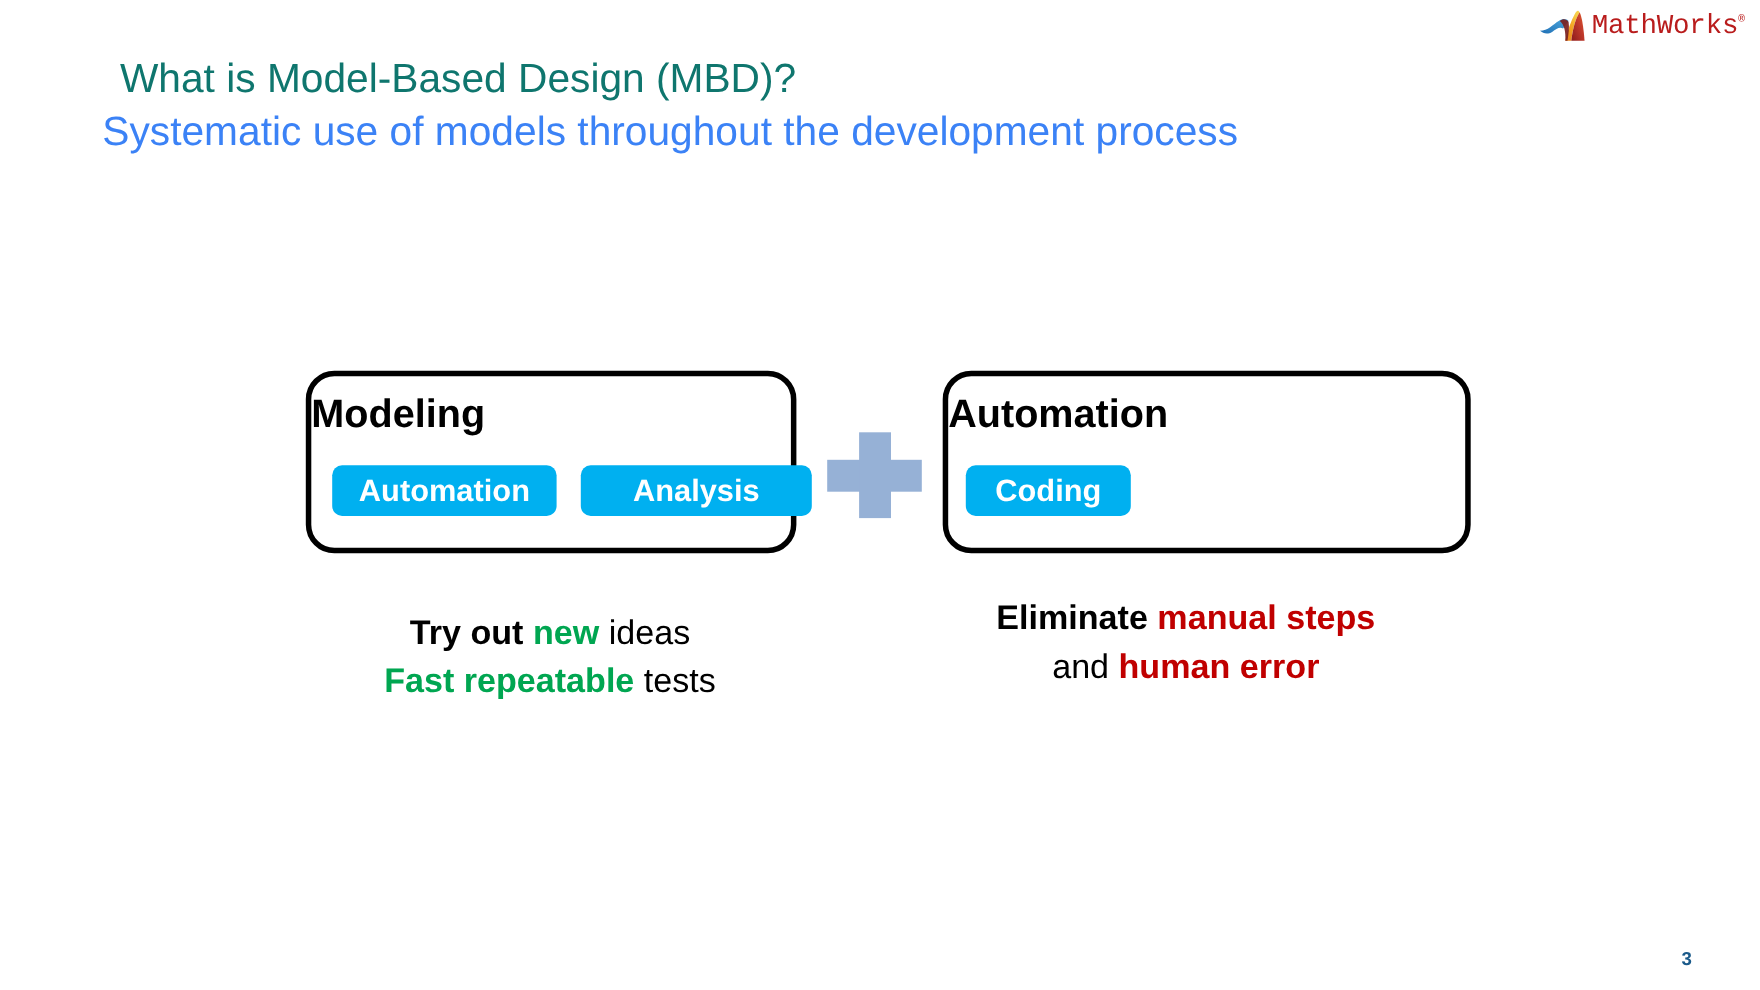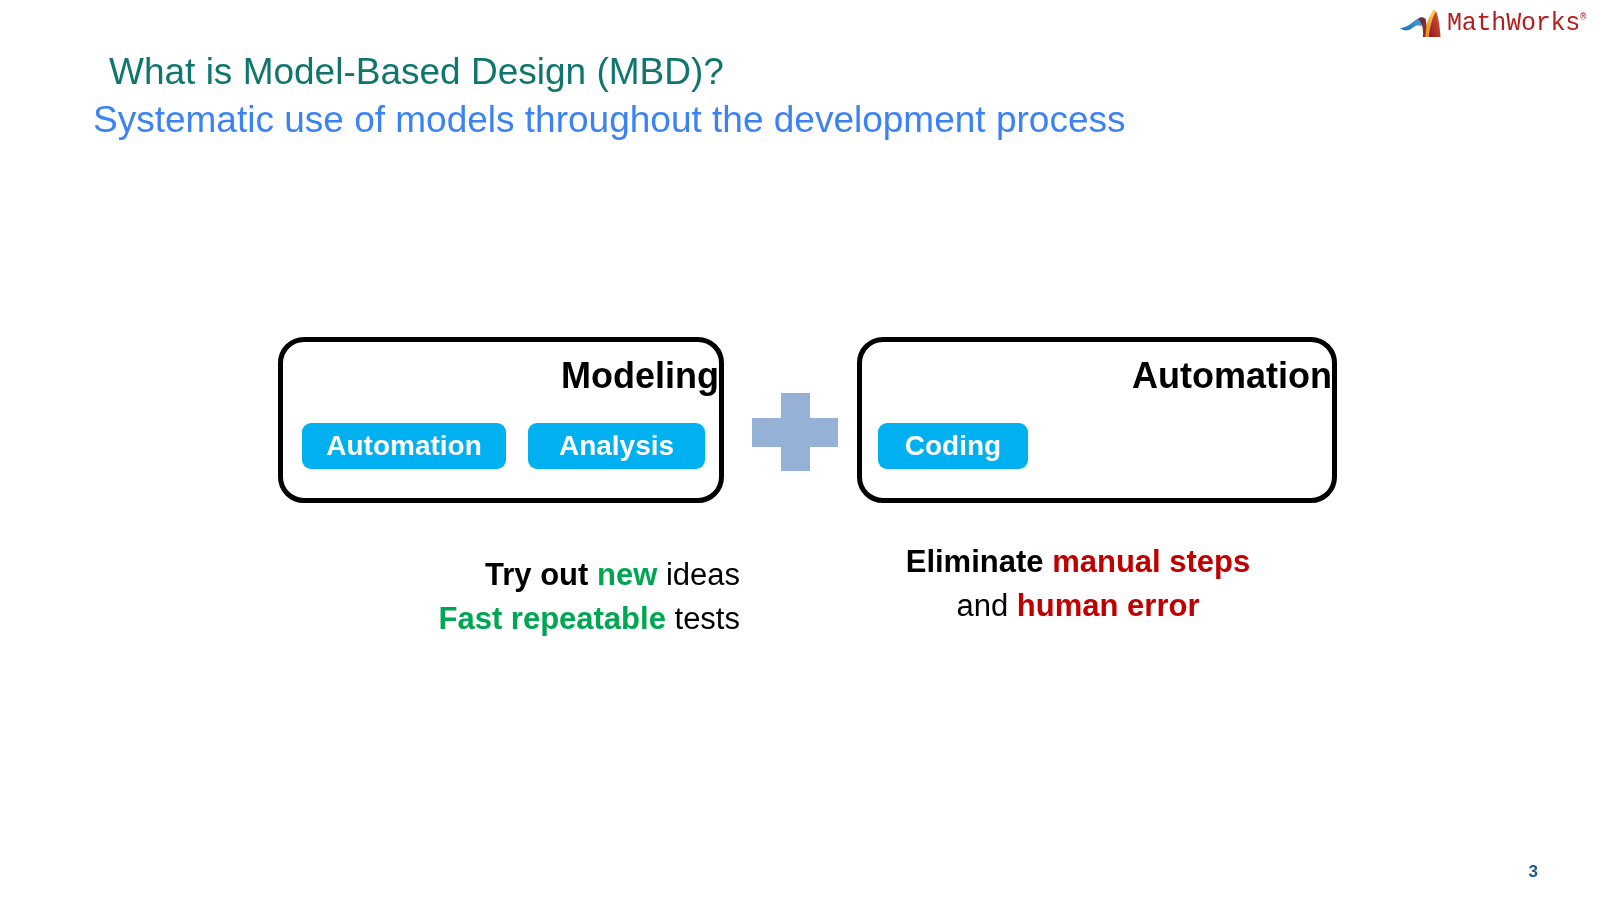--- a/index.html
+++ b/index.html
@@ -71,21 +71,21 @@
     background: #ffffff;
   }
   .box-modeling   { left: 278px; top: 337px; width: 446px; height: 166px; }
   .box-automation { left: 857px; top: 337px; width: 480px; height: 166px; }
 
   .box-title {
     position: absolute;
     left: 0;
     right: 0;
     top: 14px;
-    text-align: right;
+    text-align: left;
     font-size: 36px;
     font-weight: bold;
     color: #000000;
     line-height: 1.1;
   }
 
   .pill {
     position: absolute;
     box-sizing: border-box;
     height: 46px;
@@ -95,21 +95,21 @@
     font-size: 28px;
     font-weight: bold;
     display: flex;
     align-items: center;
     justify-content: center;
     padding: 0 14px;
     white-space: nowrap;
     line-height: 1;
   }
   .pill-simulation  { left: 302px;  top: 423px; width: 204px; }
-  .pill-analysis    { left: 528px;  top: 423px; width: 177px; }
+  .pill-analysis    { left: 528px;  top: 423px; width: 210px; }
   .pill-coding      { left: 878px;  top: 423px; width: 150px; }
   .pill-verification{ left: 1073px; top: 423px; width: 205px; }
 
   .plus-sign {
     position: absolute;
     left: 752px;
     top: 393px;
     width: 86px;
     height: 78px;
   }
@@ -122,21 +122,21 @@
 
   
   .caption {
     position: absolute;
     text-align: center;
     font-size: 31px;
     color: #000000;
     line-height: 1.42;
     white-space: nowrap;
   }
-  .caption-modeling   { left: 260px; top: 553px; width: 480px; text-align: right; }
+  .caption-modeling   { left: 260px; top: 553px; width: 480px; }
   .caption-automation { left: 838px; top: 540px; width: 480px; text-align: center; }
   .b    { font-weight: bold; }
   .green{ font-weight: bold; color: #00a651; }
   .red  { font-weight: bold; color: #c00000; }
 
   
   .page-number {
     position: absolute;
     right: 62px;
     bottom: 18px;

